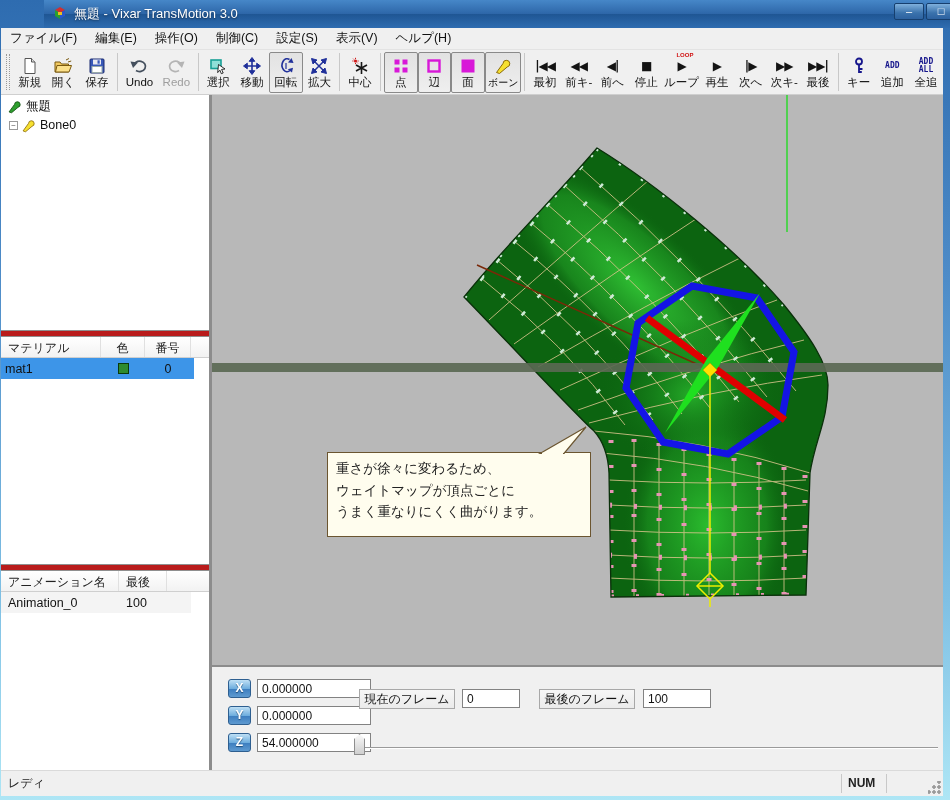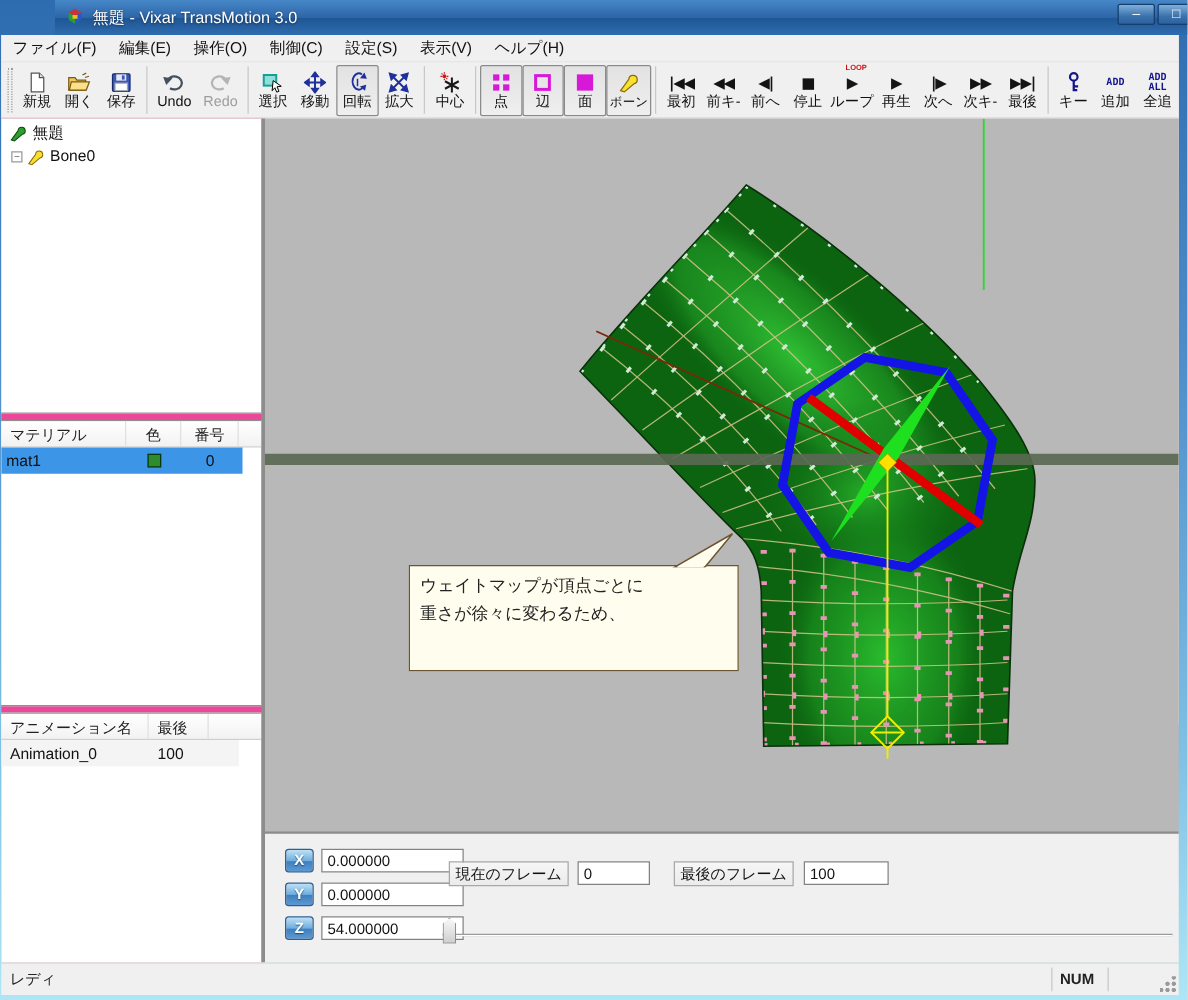--- a/index.html
+++ b/index.html
@@ -31,21 +31,21 @@
   .tbtn .ico { height:20px; display:flex; align-items:center; justify-content:center; position:relative; }
   .tbtn .lbl { line-height:13px; white-space:nowrap; }
   .tbtn.pressed { border:1px solid #8A8A8A; border-radius:2px; background:linear-gradient(to bottom,#E2E2E2,#EFEFEF); }
   .tbtn.disabled { color:#9E9E9E; }
   .glyph { font-size:12px; font-weight:bold; letter-spacing:-1px; color:#141414; font-family:"DejaVu Sans",sans-serif; }
   .loopbadge { position:absolute; left:50%; transform:translateX(-30%); top:-4px; font-size:6px; color:#D01010;
     font-weight:bold; letter-spacing:0; }
   .addtxt { font-size:8px; font-weight:bold; color:#16168C; line-height:8px; text-align:center; width:30px;
     font-family:"DejaVu Sans Mono",monospace; letter-spacing:0; white-space:normal; }
   
-  .sidebar { position:absolute; left:0; top:67px; width:211px; height:675px; background:#ec4899;
+  .sidebar { position:absolute; left:0; top:67px; width:211px; height:675px; background:#b91c1c;
     border-right:3px solid #8C8C8C; }
   .panelbox { position:absolute; left:0; width:208px; background:#fff; border-top:1px solid #8F8F8F; border-bottom:1px solid #8F8F8F; overflow:hidden; }
   .treebox { top:0; height:236px; border-top:none; }
   .matbox { top:241px; height:229px; }
   .animbox { top:475px; height:200px; border-bottom:none; }
   .treerow { height:20px; display:flex; align-items:center; font-size:12.5px; color:#111; }
   .expander { width:9px; height:9px; border:1px solid #999; background:#fff; font-size:8px; line-height:7px;
     text-align:center; color:#555; margin-right:3px; }
   .hdr { display:flex; height:21px; background:linear-gradient(to bottom,#FFFFFF,#F2F2F2);
     border-bottom:1px solid #CFCFCF; font-size:12px; color:#222;align-items:center; }
@@ -466,22 +466,23 @@
         <g stroke="#EEEE00" stroke-width="1.5" fill="none">
           <line x1="498" y1="280" x2="498" y2="478"></line>
           <path d="M498,478 L511,491 L498,504 L485,491 Z"></path>
           <line x1="485" y1="491" x2="511" y2="491"></line>
           <line x1="498" y1="504" x2="498" y2="512"></line>
         </g>
       </svg>
 
       
       <div class="bubble">
+        <div>重さが徐々に変わるため、</div>
         <div>ウェイトマップが頂点ごとに</div>
-        <div>重さが徐々に変わるため、</div>
+        <div>うまく重なりにくく曲がります。</div>
       </div>
       <svg class="bubble-tail" width="60" height="28">
         <polygon points="6,27.5 52,1 30,27.5" fill="#FFFDEE" stroke="#6B5530" stroke-width="1.2"></polygon>
         <rect x="8" y="26.8" width="21" height="2" fill="#FFFDEE"></rect>
       </svg>
     </div>
 
     <div class="bottompanel">
       <div class="axisbtn" style="left:16px;top:12px">X</div>
       <input class="numfield" style="left: 45px; top: 12px; width: 114px;" value="0.000000">

